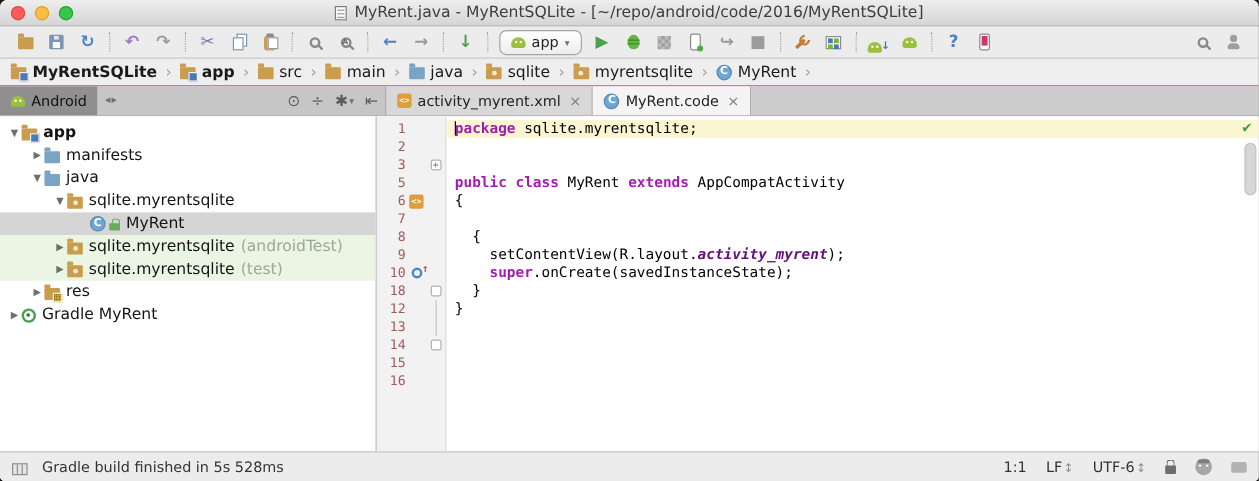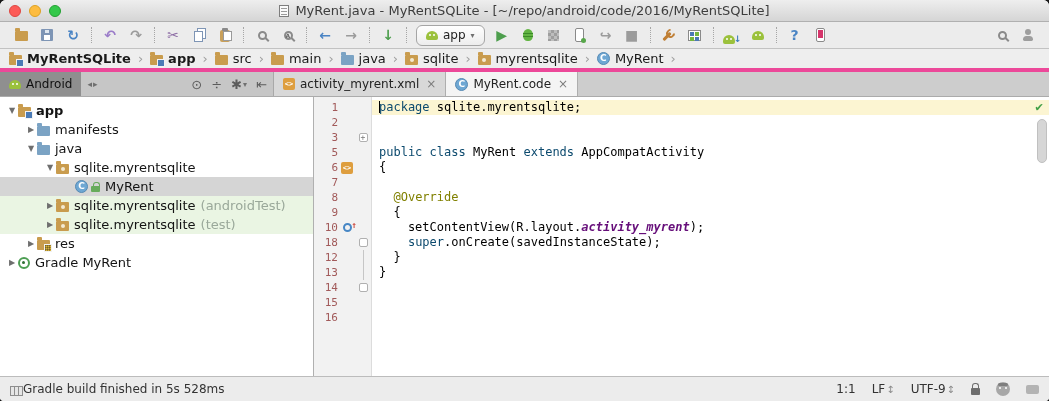--- a/index.html
+++ b/index.html
@@ -69,28 +69,28 @@
   .tb-wrench::after{content:"";position:absolute;right:0;top:0;width:5px;height:5px;border:2px solid #c07f35;border-radius:50%;border-top-color:transparent;transform:rotate(45deg)}
   .tb-avd{width:13px;height:11px;border:1px solid #8a8a8a;background:#fff}
   .tb-avd::before{content:"";position:absolute;left:1px;top:1px;width:4px;height:4px;background:#4a7ab5;box-shadow:5px 0 0 #74b53f,0 5px 0 #74b53f,5px 5px 0 #4a7ab5}
   .tb-sdk{width:18px;height:12px}
   .tb-sdk::after{content:"↓";position:absolute;right:-1px;bottom:-3px;color:#3d7dbd;font-size:9px;font-weight:bold}
   .tb-user{width:12px;height:12px}
   .tb-user::before{content:"";position:absolute;top:0;left:3px;width:6px;height:6px;border-radius:50%;background:#9e9e9e}
   .tb-user::after{content:"";position:absolute;bottom:0;left:1px;width:10px;height:5px;border-radius:5px 5px 2px 2px;background:#9e9e9e}
 
   
-  .navbar{height:23px;background:#eeeeee;border-bottom:4px solid #ec4899;display:flex;align-items:center;padding:0 8px;font-size:13px;color:#1a1a1a}
+  .navbar{height:23px;background:#eeeeee;border-bottom:1px solid #ec4899;display:flex;align-items:center;padding:0 8px;font-size:13px;color:#1a1a1a}
   .crumb{display:flex;align-items:center;gap:5px;padding:0 1px}
   .crumb.bold{font-weight:bold}
   .chev{color:#9f9f9f;margin:0 6px;font-size:13px}
 
   
   .header-row{height:25px;display:flex;background:#cdcdcd;border-bottom:1px solid #ababab}
-  .tool-header{width:274px;display:flex;align-items:center;background:#c6c6c6;border-right:1px solid #a8a8a8;font-size:12px}
+  .tool-header{width:322px;display:flex;align-items:center;background:#c6c6c6;border-right:1px solid #a8a8a8;font-size:12px}
   .android-btn{background:#8f8f8f;height:100%;display:flex;align-items:center;gap:5px;padding:0 9px;color:#101010}
   .tw-arrows{margin-left:6px;color:#6e6e6e;font-size:9px;letter-spacing:1px}
   .tw-icons{margin-left:auto;display:flex;align-items:center;gap:9px;padding-right:6px;color:#5c5c5c;font-size:13px}
   .tw-icons .gearwrap{display:flex;align-items:center;gap:1px}
   .tab-strip{flex:1;display:flex;align-items:stretch}
   .tab{display:flex;align-items:center;gap:5px;padding:0 9px;font-size:12px;color:#222;background:#d8d8d8;border-right:1px solid #aeaeae}
   .tab.active{background:#f4f4f4}
   .tab-close{color:#7c7c7c;font-size:12px;margin-left:2px}
 
   
@@ -110,30 +110,30 @@
   .grow{height:15px;display:flex;align-items:center}
   .gnum{width:24px;text-align:right;color:#a25a5a;font-size:11px;flex:none}
   .gcell{width:18px;display:flex;justify-content:center;align-items:center;flex:none}
   .gfold{width:14px;display:flex;justify-content:center;align-items:center;flex:none;position:relative;height:100%}
   .fm{width:9px;height:9px;border:1px solid #b0b0b0;background:#fff;border-radius:2px;font:8px/7px "DejaVu Sans Mono",monospace;color:#777;text-align:center}
   .gfold.mid::before{content:"";position:absolute;left:50%;top:0;bottom:0;width:1px;background:#c6c6c6}
   .code{flex:1;padding-top:3px}
   .crow{height:15px;line-height:15px;padding-left:7px;white-space:pre;width:100%}
   .crow.caret-row{background:#fcf5d2}
   .caret{display:inline-block;width:1px;height:12px;background:#000;vertical-align:-2px;margin-right:-1px}
-  .kw{color:#0c4a6e;font-weight:normal}
+  .kw{color:#a21caf;font-weight:bold}
   .ann{color:#808000}
   .field{color:#660e7a;font-weight:bold;font-style:italic}
   .foldtx{background:#dcf0d7;padding:0 1px}
   .check{position:absolute;top:2px;right:6px;color:#43a047;font-size:13px;font-weight:bold}
   .vthumb{position:absolute;right:2px;top:22px;width:10px;height:44px;background:#d6d6d6;border:1px solid #c0c0c0;border-radius:5px}
 
   
   .statusbar{height:25px;border-top:1px solid #bcbcbc;background:#ececec;display:flex;align-items:center;padding:0 10px;font-size:12px;color:#333}
-  .sb-left{display:flex;align-items:flex-end;}
+  .sb-left{display:flex;align-items:flex-end;gap:12px}
   .ic-grid{width:13px;height:10px;border:1px solid #8e8e8e;background:#e6e6e6;position:relative}
   .ic-grid::before{content:"";position:absolute;left:3px;top:0;bottom:0;width:1px;background:#8e8e8e;box-shadow:4px 0 0 #8e8e8e}
   .sb-right{margin-left:auto;display:flex;align-items:center;gap:16px}
   .sb-dim{color:#9a9a9a}
   .updown{font-size:10px;color:#8a8a8a;margin-left:1px}
   .ic-lock{width:9px;height:7px;background:#6d6d6d;border-radius:1px;margin-top:4px}
   .ic-lock::before{content:"";position:absolute;top:-5px;left:1px;width:5px;height:5px;border:1.5px solid #6d6d6d;border-bottom:none;border-radius:3px 3px 0 0}
   .ic-face{width:14px;height:14px;border-radius:50%;background:#a7a7a7}
   .ic-face::before{content:"";position:absolute;top:5px;left:3px;width:2px;height:2px;border-radius:50%;background:#fff;box-shadow:6px 0 0 #fff}
   .ic-face::after{content:"";position:absolute;top:1px;left:2px;right:2px;height:3px;background:#7e7e7e;border-radius:2px}
@@ -484,41 +484,40 @@
             <span class="gfold"></span>
           </div>
         </div>
       <div class="code" id="code">
           <div class="crow caret-row"><span class="caret"></span><span class="kw">package</span><span> sqlite.myrentsqlite;</span></div>
           <div class="crow">&nbsp;</div>
           <div class="crow">&nbsp;</div>
           <div class="crow"><span class="kw">public class</span><span> MyRent </span><span class="kw">extends</span><span> AppCompatActivity</span></div>
           <div class="crow"><span>{</span></div>
           <div class="crow">&nbsp;</div>
-          <div class="crow"><span>  </span><span class="ann">@Override</span></div>
           <div class="crow"><span>  {</span></div>
           <div class="crow"><span>    setContentView(R.layout.</span><span class="field">activity_myrent</span><span>);</span></div>
           <div class="crow"><span>    </span><span class="kw">super</span><span>.onCreate(savedInstanceState);</span></div>
           <div class="crow"><span>  }</span></div>
           <div class="crow"><span>}</span></div>
           <div class="crow">&nbsp;</div>
         </div>
       <span class="check">✔</span>
       <span class="vthumb"></span>
     </div>
   </div>
 
   <div class="statusbar">
     <div class="sb-left">
       <span class="icn ic-grid"></span>
       <span>Gradle build finished in 5s 528ms</span>
     </div>
     <div class="sb-right">
       <span>1:1</span>
       <span><span>LF</span><span class="updown">↕</span></span>
-      <span><span>UTF-9</span><span class="updown">↕</span></span>
+      <span><span>UTF-6</span><span class="updown">↕</span></span>
       <span class="icn ic-lock"></span>
       <span class="icn ic-face"></span>
       <span class="icn ic-bubble"></span>
     </div>
   </div>
 
 </div>
 
 </body></html>

